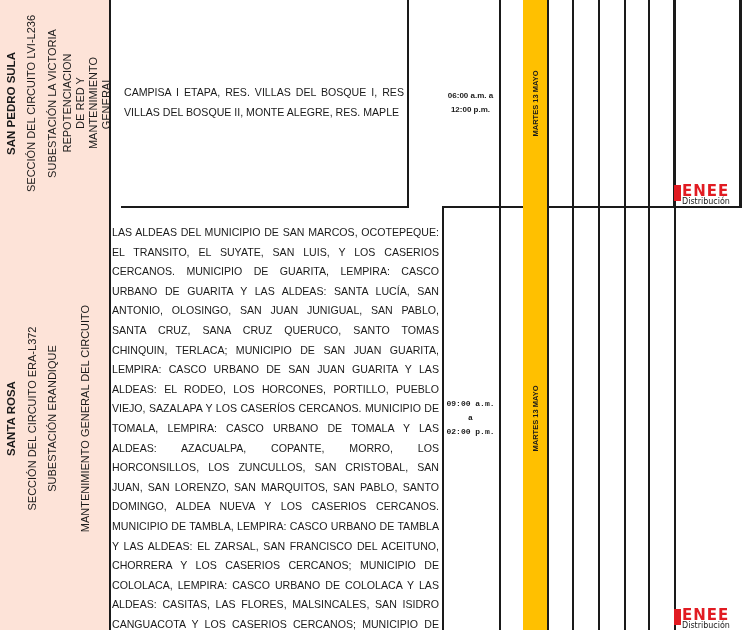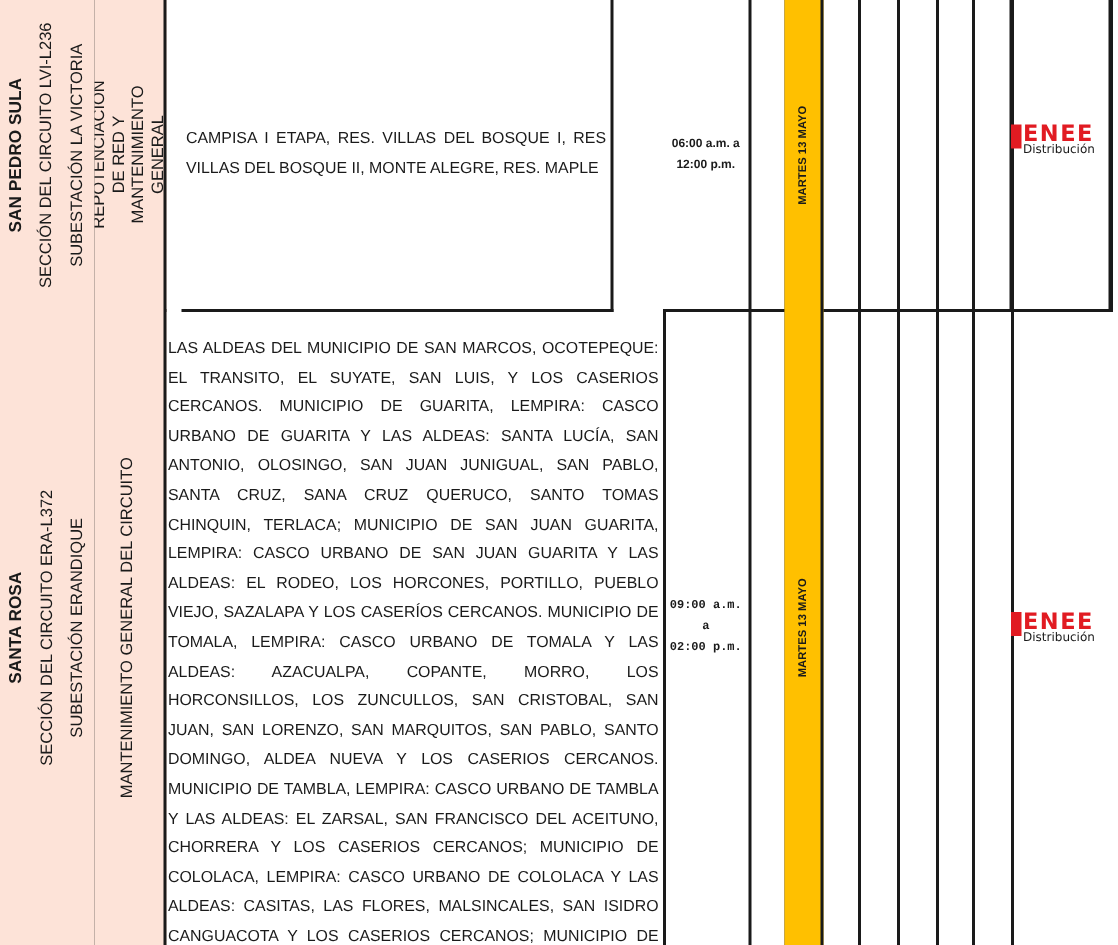--- a/index.html
+++ b/index.html
@@ -9,21 +9,21 @@
     .pink { background: #fde3d8; }
     .yellow { background: #ffc000; }
     .vert { display: flex; align-items: center; justify-content: center; }
     .vert > span { display: block; transform: rotate(-90deg); white-space: nowrap; text-align: center; font-size: 11px; color: #1a1a1a; line-height: 13px; }
     .vert .bold { font-weight: bold; font-size: 11.5px; }
     .vert .wrap { white-space: normal; }
     .desc { padding: 0 3px 0 3px; font-size: 10.6px; line-height: 19.6px; color: #1a1a1a; text-align: justify; display: flex; align-items: center; }
     .desc p { margin: 0; }
     .time { display: flex; align-items: center; justify-content: center; text-align: center; font-size: 8px; font-weight: bold; line-height: 14px; color: #1a1a1a; }
     .date span { font-size: 7.5px; font-weight: bold; }
-    .logo { display: flex; align-items: center; justify-content: flex-start; }
+    .logo { display: flex; align-items: flex-end; justify-content: flex-start; }
     .logo-box { margin-left: 0px; display: flex; flex-direction: column; }
     .logo-top { display: flex; align-items: center; height: 12px; }
     .logo-mark { width: 7px; height: 16px; background: #e11b22; margin-right: 1px; align-self: flex-start; }
     .logo-enee { color: #e11b22; font-weight: bold; font-size: 15px; letter-spacing: 1px; line-height: 12px; font-family: "DejaVu Sans", sans-serif; }
     .logo-sub { font-size: 8px; font-weight: normal; color: #1a1a1a; margin-left: 8px; line-height: 9px; font-family: "DejaVu Sans", sans-serif; }
   </style>
 </head>
 <body>
 
 <div class="row" style="top:0; height:208px;">

